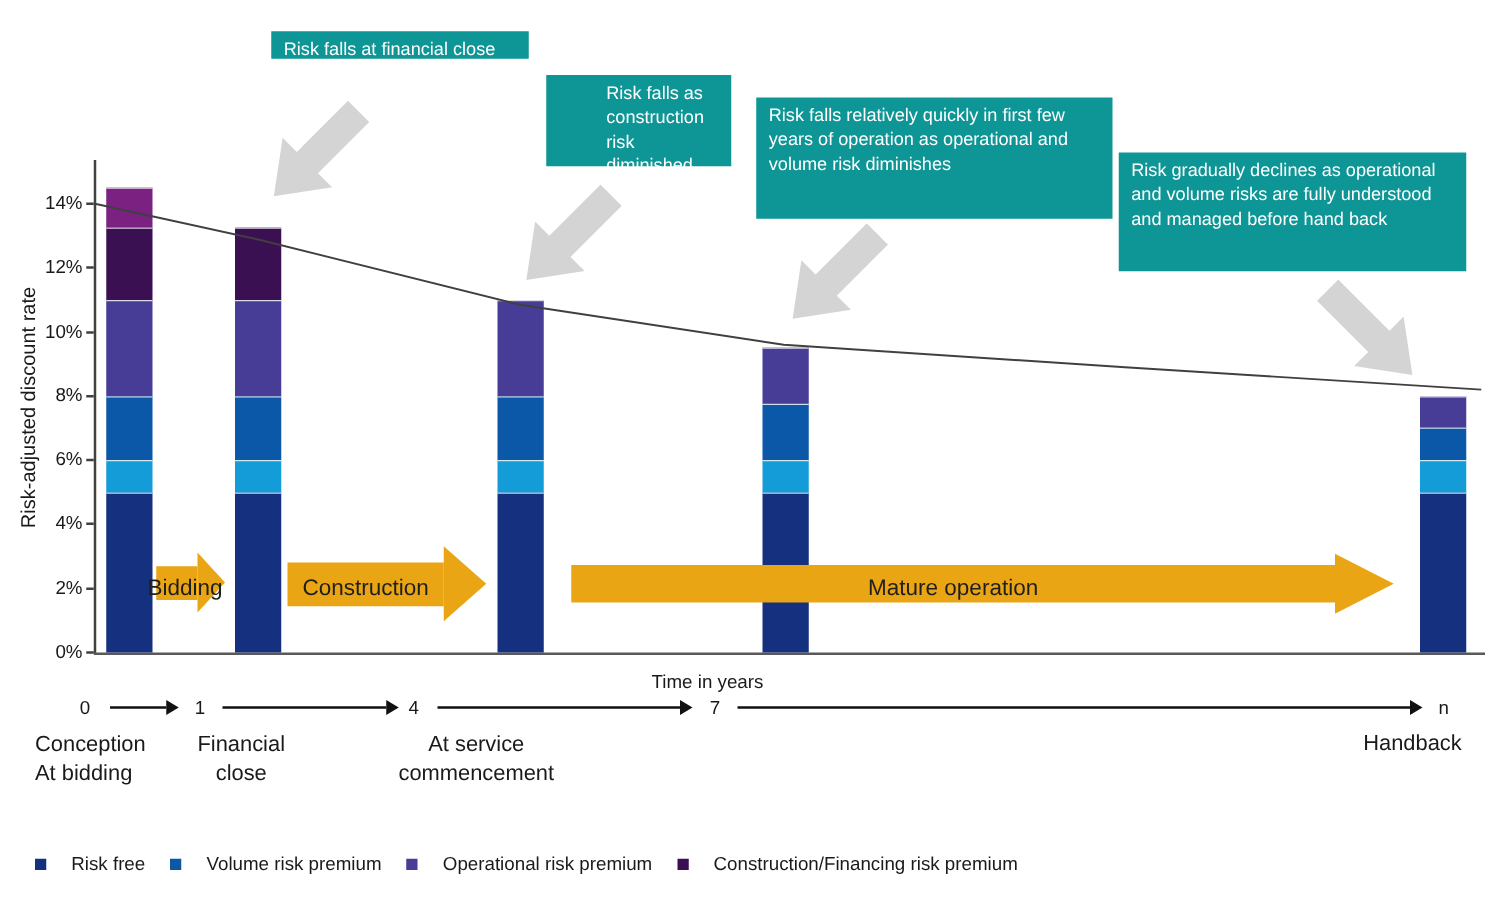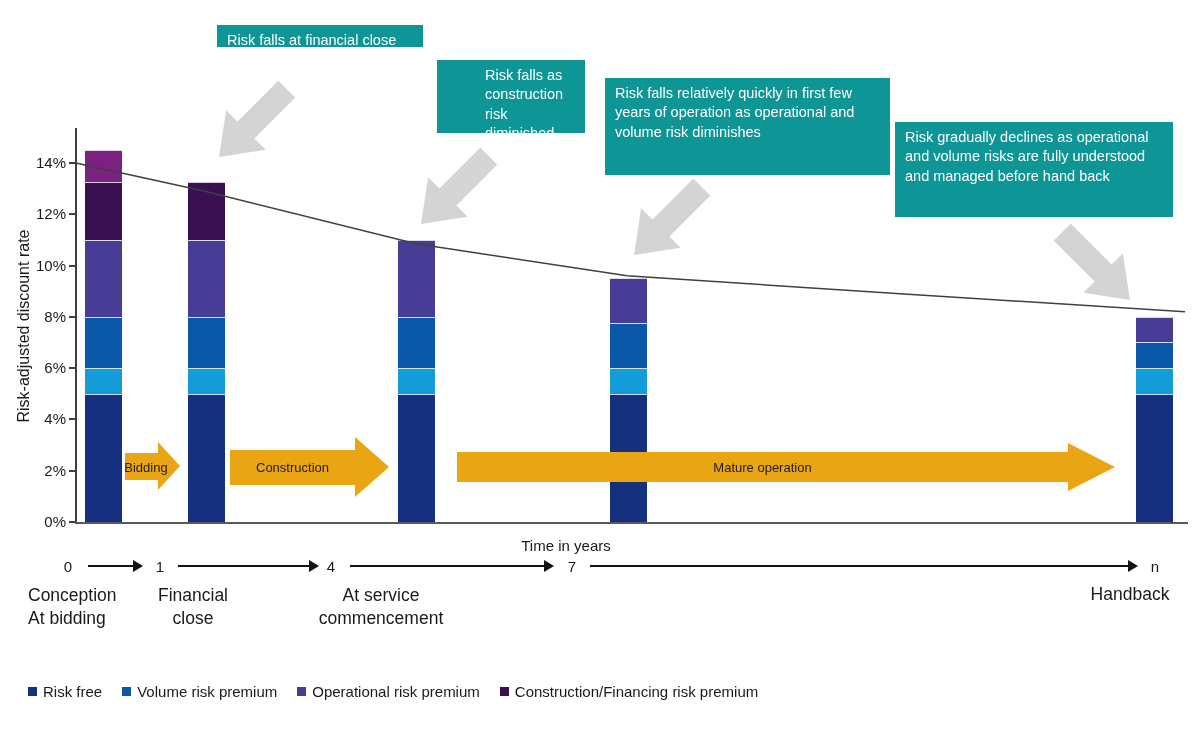--- a/index.html
+++ b/index.html
@@ -32,21 +32,21 @@
   #callout-4{left:895px;top:122px;width:278px;height:95px;}
   
   .gray-arrow{z-index:4;width:96px;height:56px;}
   #gray-arrow-1{left:205px;top:95px;transform:rotate(135deg);}
   #gray-arrow-2{left:407px;top:162px;transform:rotate(135deg);}
   #gray-arrow-3{left:620px;top:193px;transform:rotate(135deg);}
   #gray-arrow-4{left:1048px;top:238px;transform:rotate(45deg);}
   
   .phase-body{background:#EAA514;z-index:3;}
   .phase-head{width:0;height:0;z-index:3;}
-  .phase-label{z-index:4;font-size:13px;color:#1f1f1f;text-align:center;}
+  .phase-label{z-index:4;font-size:18px;color:#1f1f1f;text-align:center;}
   #bidding-body{left:125px;top:453px;width:33px;height:27px;}
   #bidding-head{left:158px;top:442px;border-top:24px solid transparent;border-bottom:24px solid transparent;border-left:22px solid #EAA514;}
   #bidding-label{left:118px;top:460px;width:56px;}
   #construction-body{left:230px;top:450px;width:125px;height:35px;}
   #construction-head{left:355px;top:437px;border-top:30px solid transparent;border-bottom:30px solid transparent;border-left:34px solid #EAA514;}
   #construction-label{left:230px;top:460px;width:125px;}
   #mature-body{left:457px;top:452px;width:611px;height:30px;}
   #mature-head{left:1068px;top:443px;border-top:24px solid transparent;border-bottom:24px solid transparent;border-left:47px solid #EAA514;}
   #mature-label{left:457px;top:460px;width:611px;}
   
@@ -56,21 +56,21 @@
   .tl-head{width:0;height:0;top:560px;border-top:6px solid transparent;border-bottom:6px solid transparent;border-left:10px solid #111111;z-index:2;}
   
   .stage{font-size:17.5px;line-height:23px;z-index:2;}
   #stage-1{left:28px;top:584px;text-align:left;}
   #stage-2{left:147px;top:584px;width:92px;text-align:center;}
   #stage-3{left:300px;top:584px;width:162px;text-align:center;}
   #stage-4{left:1078px;top:583px;width:104px;text-align:center;}
   
   #legend{left:28px;top:683px;width:1150px;display:flex;flex-direction:column;gap:2px;z-index:2;}
   .legend-row{display:flex;gap:20px;align-items:center;}
-  .legend-item{display:flex;align-items:center;gap:6px;}
+  .legend-item{display:flex;align-items:center;gap:20px;}
   .legend-swatch{width:9px;height:9px;display:inline-block;}
   .legend-label{font-size:15px;}
 </style>
 </head>
 <body>
 
 <div class="abs" id="y-axis-line"></div>
 <div class="abs" id="x-axis-line"></div>
 <div class="abs" id="y-axis-title">Risk-adjusted discount rate</div>
 <div id="yticks">

